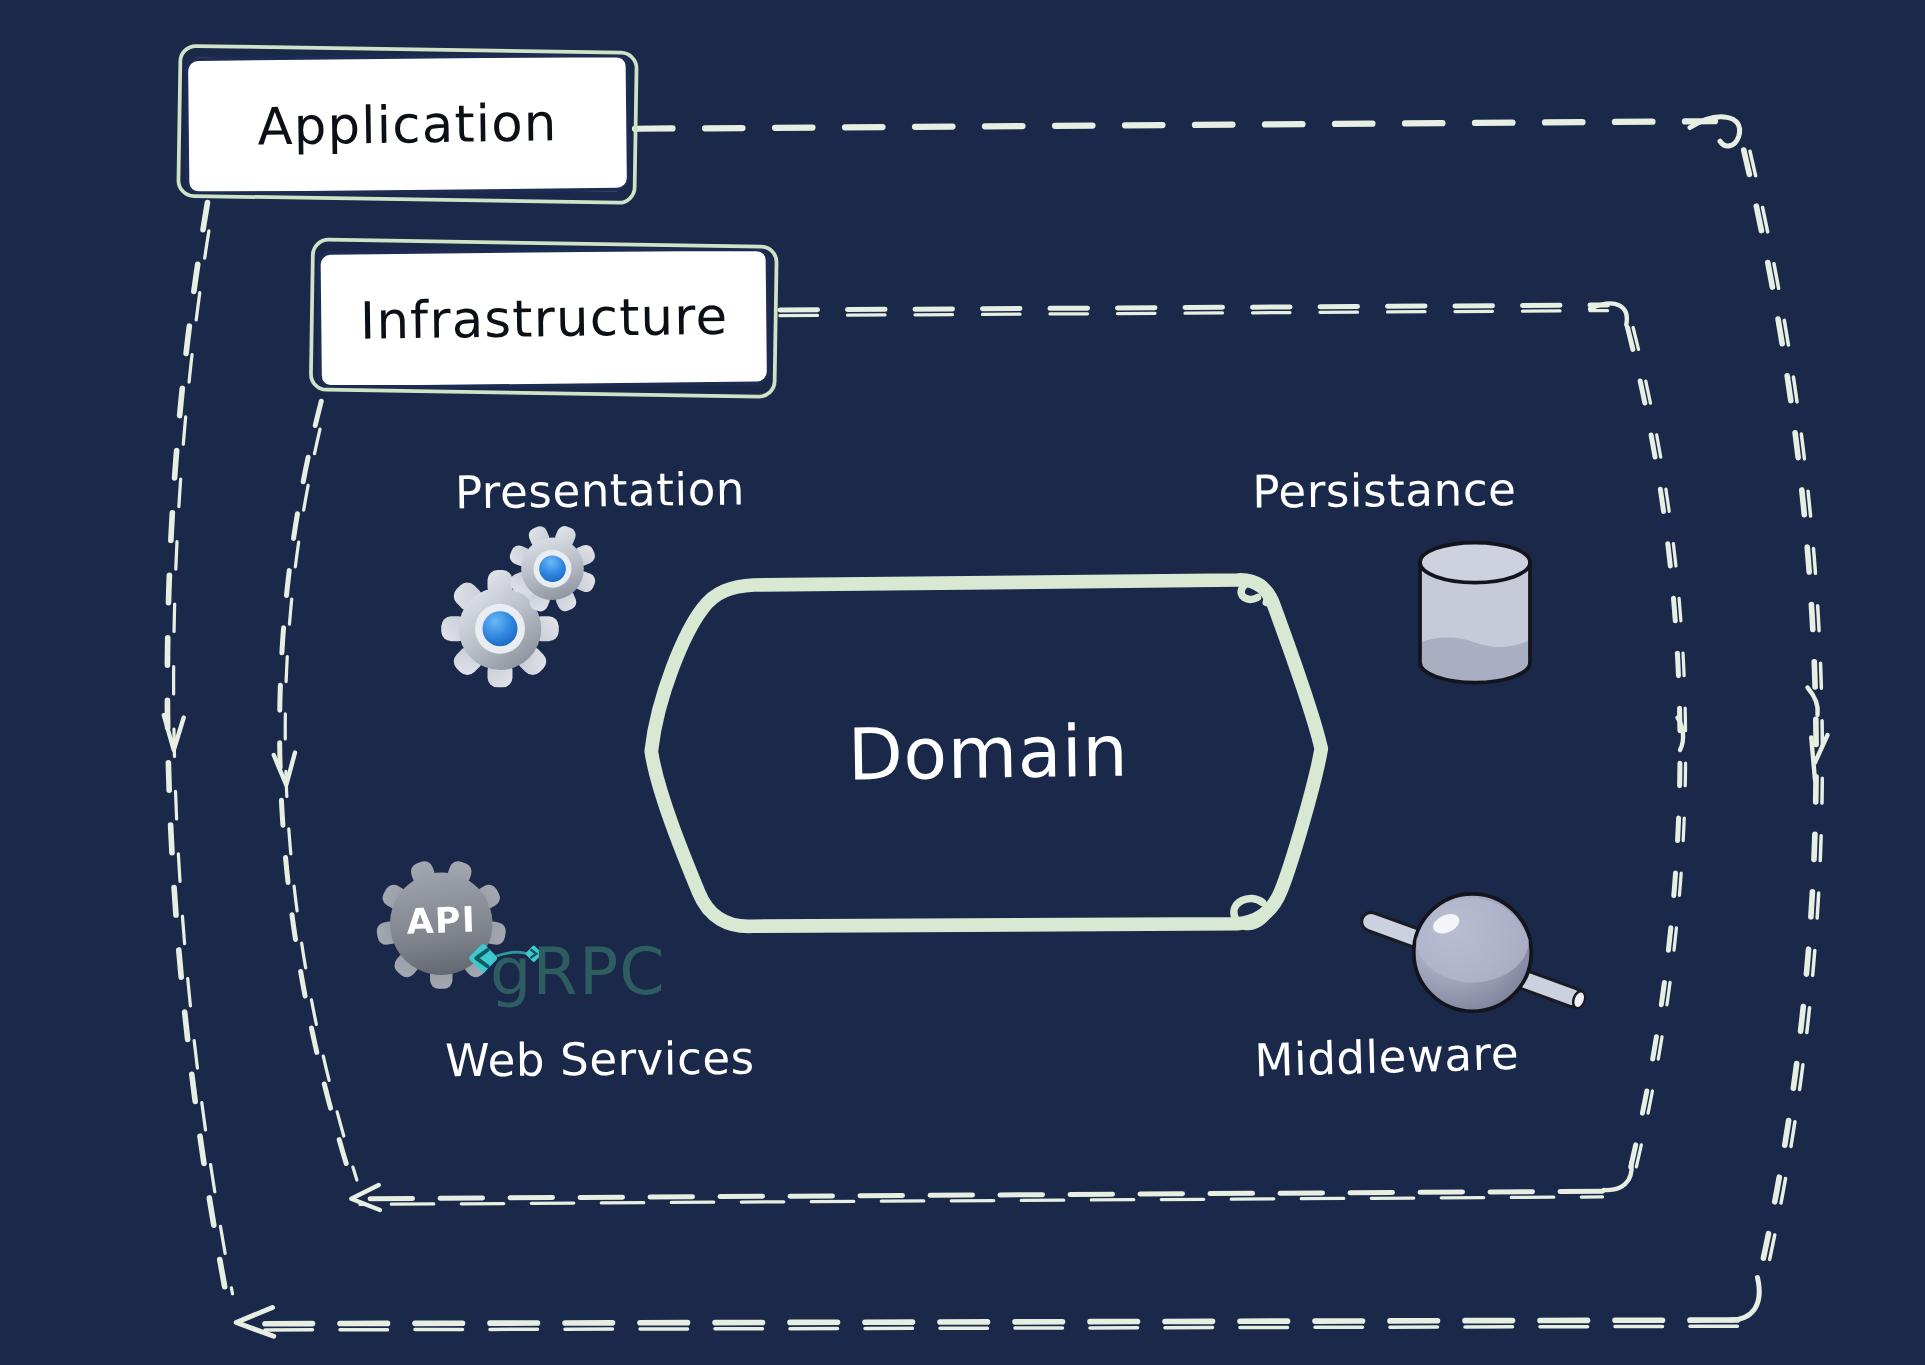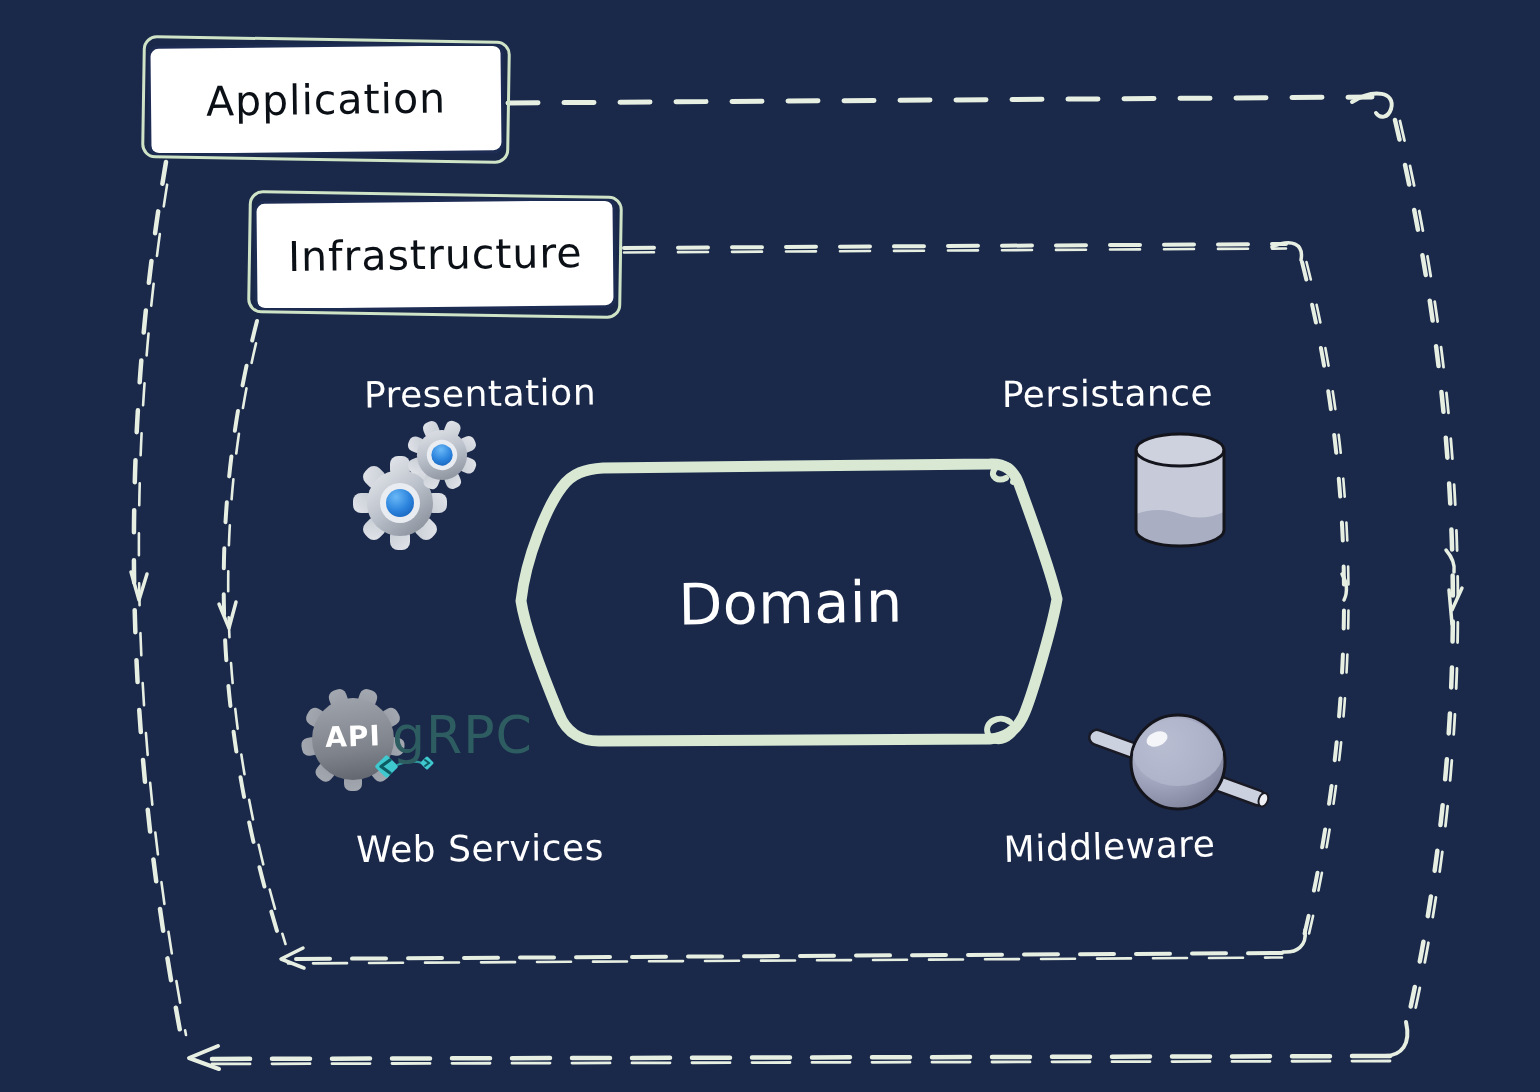--- a/index.html
+++ b/index.html
@@ -30,21 +30,21 @@
 
   .icon{position:absolute;}
   .ic-gears{left:352px;top:415px;width:130px;height:135px;}
   .ic-db{left:1128px;top:428px;width:104px;height:126px;}
   .ic-apigear{left:295px;top:678px;width:116px;height:120px;}
   .ic-grpcmarks{left:370px;top:750px;width:78px;height:40px;}
   .ic-sphere{left:1085px;top:702px;width:185px;height:130px;}
 
   .api-badge{position:absolute;left:311px;top:720px;width:84px;text-align:center;
     font-size:28px;font-weight:bold;color:#ffffff;letter-spacing:1px;transform:rotate(-2deg);}
-  .grpc-text{position:absolute;left:392px;top:705px;font-size:52px;color:#2e5d61;
+  .grpc-text{position:absolute;left:392px;top:748px;font-size:52px;color:#2e5d61;
     letter-spacing:1px;}
 </style>
 </head>
 <body>
 
 <div class="stage">
 
   <svg class="bg" width="1540" height="1092" viewBox="0 0 1540 1092">
     <g stroke="#e7efe3" fill="none" stroke-linecap="round" stroke-linejoin="round">
       <path d="M508 103 L1372 97" stroke-width="5" stroke-dasharray="30 26"></path>

